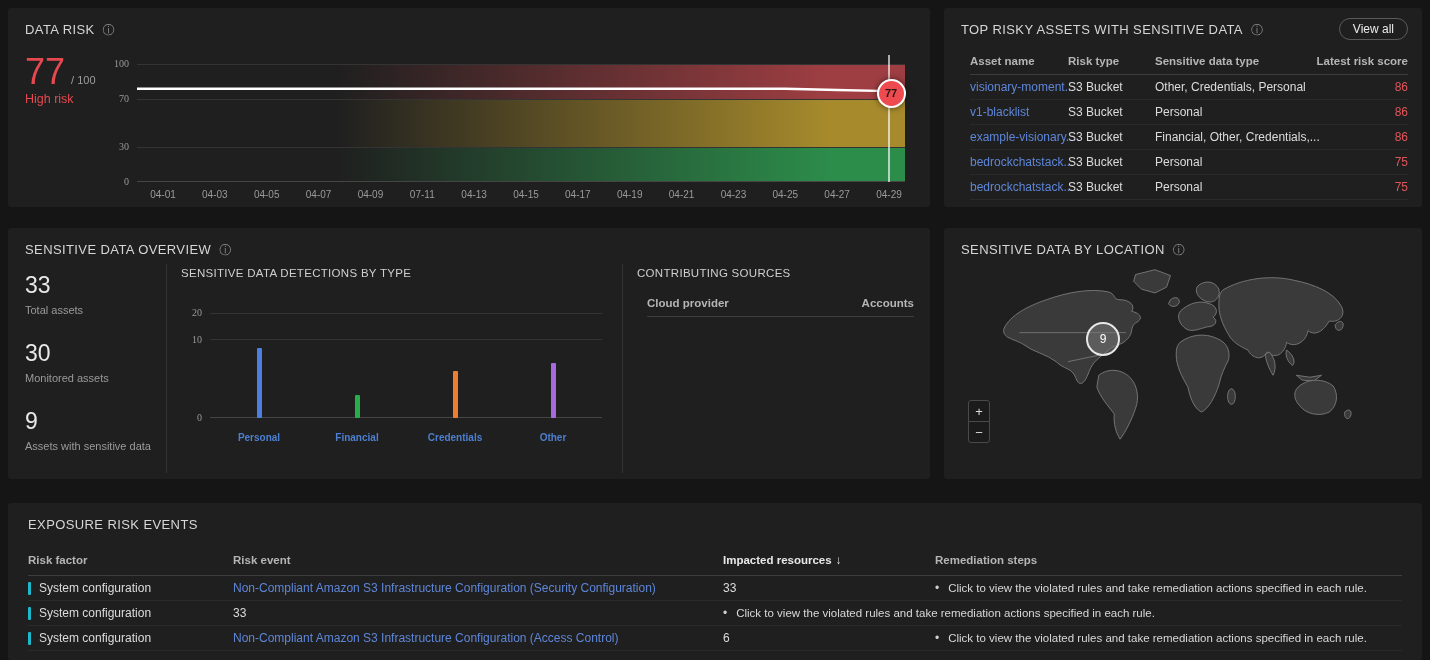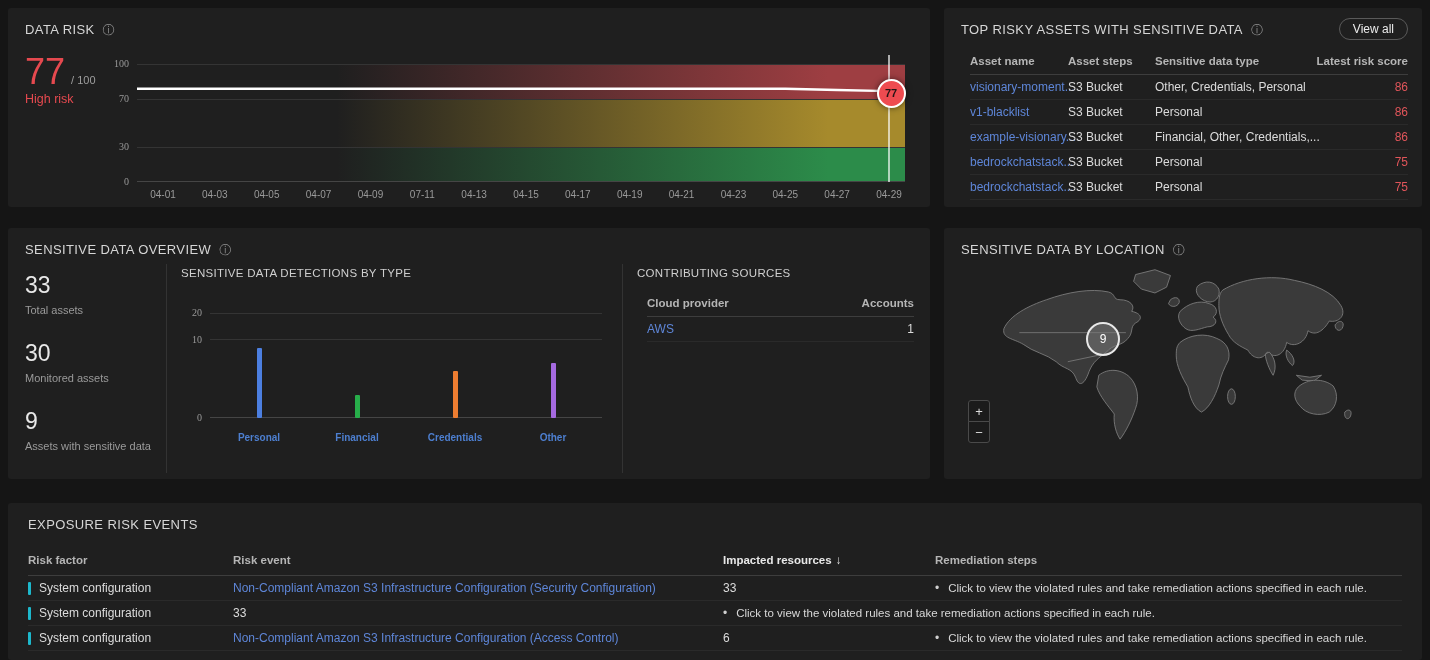--- a/index.html
+++ b/index.html
@@ -119,21 +119,21 @@
 
   <section class="panel" style="left:944px;top:8px;width:478px;height:199px;">
     <div class="ptitle-row">
       <span class="ptitle">TOP RISKY ASSETS WITH SENSITIVE DATA</span>
       <span class="info">ⓘ</span>
     </div>
     <button class="pill-btn">View all</button>
     <div class="tbl" style="left:26px;top:40px;right:14px;">
       <div class="trow thead assets-grid">
         <span class="cell">Asset name</span>
-        <span class="cell">Asset steps</span>
+        <span class="cell">Risk type</span>
         <span class="cell">Sensitive data type</span>
         <span class="cell right">Latest risk score</span>
       </div>
       <div id="assets-rows">
           <div class="trow assets-grid">
             <span class="cell link">visionary-moment...</span>
             <span class="cell">S3 Bucket</span>
             <span class="cell">Other, Credentials, Personal</span>
             <span class="cell num-red">86</span>
           </div>
@@ -202,26 +202,20 @@
         <div class="bar" style="left: 340.5px; top: 50.4px; height: 54.6px; background: rgb(165, 106, 224);"></div>
         <div class="bar-label" style="left: 293px; top: 119px;">Other</div>
       </div>
     <div class="vdiv" style="left:614px;"></div>
     <div class="subtitle" style="position:absolute;left:629px;top:39px;">CONTRIBUTING SOURCES</div>
     <div class="tbl" style="left:639px;top:62px;width:267px;">
       <div class="trow thead cs-grid">
         <span class="cell">Cloud provider</span>
         <span class="cell right">Accounts</span>
       </div>
-      <div id="cs-rows">
-          <div class="trow cs-grid">
-            <span class="cell link">AWS</span>
-            <span class="cell right">1</span>
-          </div>
-        </div>
     </div>
   </section>
 
   <section class="panel" style="left:944px;top:228px;width:478px;height:251px;">
     <div class="ptitle-row">
       <span class="ptitle">SENSITIVE DATA BY LOCATION</span>
       <span class="info">ⓘ</span>
     </div>
     <div class="map-wrap">
       <svg width="400" height="184" viewBox="0 0 400 190" style="position:absolute;left:0;top:0;" fill="#3a3a3a" stroke="#7d7d7d" stroke-width="0.9" stroke-linejoin="round">

